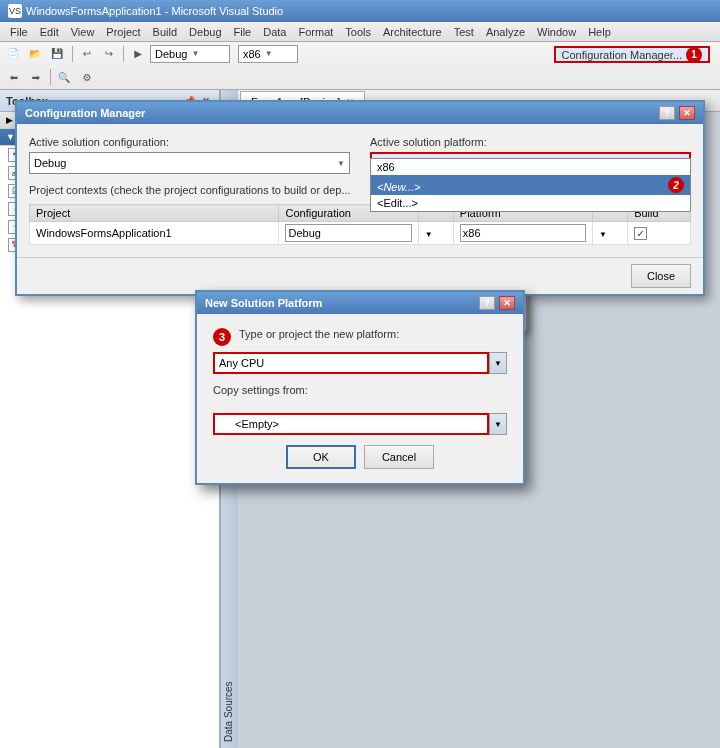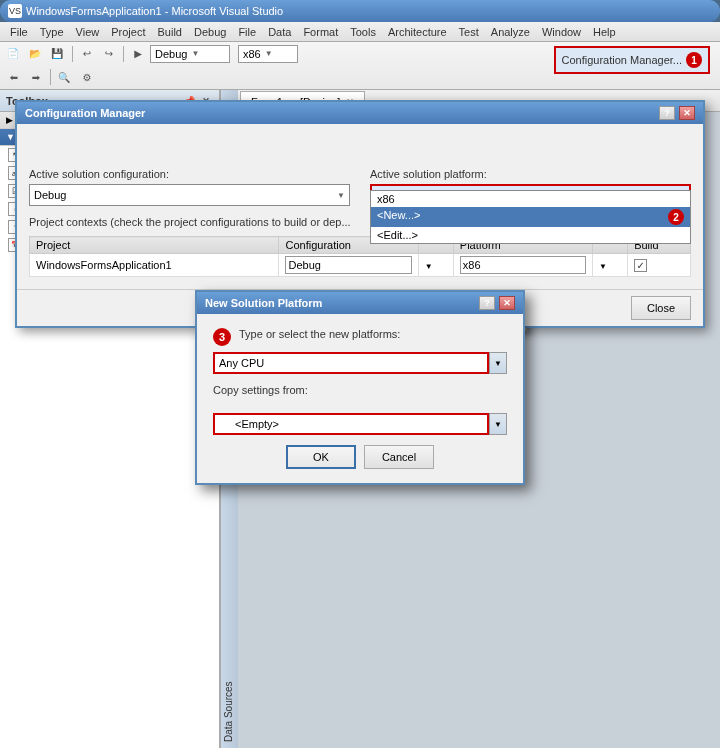--- a/index.html
+++ b/index.html
@@ -1,19 +1,19 @@
 <!DOCTYPE html>
 <html><head>
   <meta charset="utf-8">
   <style>
     * { box-sizing: border-box; margin: 0; padding: 0; }
     body { font-family: 'Segoe UI', Tahoma, sans-serif; font-size: 11px; background: #4a6a8a; width: 720px; height: 748px; overflow: hidden; }
 
     
-    .title-bar { background: linear-gradient(to bottom, #6a9fd8, #4a7ab5); height: 22px; display: flex; align-items: center; padding: 0 8px; color: white; font-size: 11px; border-radius: 11px; }
+    .title-bar { background: linear-gradient(to bottom, #6a9fd8, #4a7ab5); height: 22px; display: flex; align-items: center; padding: 0 8px; color: white; font-size: 11px; }
     .title-bar-icon { width: 14px; height: 14px; margin-right: 4px; background: #fff; border-radius: 2px; font-size: 9px; display: flex; align-items: center; justify-content: center; color: #333; }
 
     
     .menu-bar { background: linear-gradient(to bottom, #f0f0f0, #e0e0e0); height: 20px; display: flex; align-items: center; padding: 0 4px; border-bottom: 1px solid #aaa; }
     .menu-item { padding: 2px 6px; font-size: 11px; color: #333; cursor: pointer; }
 
     
     .toolbar-area { background: linear-gradient(to bottom, #f5f5f5, #e8e8e8); height: 48px; border-bottom: 1px solid #aaa; display: flex; flex-direction: column; }
     .toolbar-row { height: 24px; display: flex; align-items: center; padding: 0 4px; gap: 2px; position: relative; }
     .tb-btn { width: 20px; height: 18px; background: transparent; border: 1px solid transparent; display: flex; align-items: center; justify-content: center; cursor: pointer; font-size: 10px; color: #555; }
@@ -50,32 +50,32 @@
     .tab .close-btn { margin-left: 6px; font-size: 9px; color: #666; }
     .form-design { flex: 1; background: #c8d0d8; display: flex; align-items: flex-start; justify-content: flex-start; padding: 20px; }
     .form-window { background: #ecebe9; border: 2px solid #aaa; width: 270px; height: 200px; display: flex; flex-direction: column; box-shadow: 3px 3px 6px rgba(0,0,0,0.3); }
     .form-title-bar { background: linear-gradient(to bottom, #6a9fd8, #3a6fa8); height: 22px; display: flex; align-items: center; padding: 0 6px; color: white; font-size: 11px; justify-content: space-between; }
     .form-controls { display: flex; gap: 2px; }
     .form-ctrl-btn { width: 16px; height: 14px; background: linear-gradient(to bottom, #f0f0f0, #d0d0d0); border: 1px solid #888; display: flex; align-items: center; justify-content: center; font-size: 8px; cursor: pointer; }
     .form-body { flex: 1; background: #ecebe9; }
     .config-dialog { position: absolute; top: 10px; left: 0; right: 0; margin: auto; width: 690px; background: #f0f0f0; border: 2px solid #5a8ab8; box-shadow: 4px 4px 10px rgba(0,0,0,0.4); }
     .config-dialog-title { background: linear-gradient(to bottom, #6a9fd8, #4a7ab5); height: 22px; display: flex; align-items: center; padding: 0 8px; color: white; font-size: 11px; font-weight: bold; justify-content: space-between; }
     .config-dialog-content { padding: 12px; }
-    .config-row { display: flex; gap: 20px; margin-bottom: 10px; margin-top: 32px; }
+    .config-row { display: flex; gap: 20px; margin-bottom: 10px; }
     .config-col { flex: 1; }
     .config-label { font-size: 11px; color: #333; margin-bottom: 4px; }
     .config-select { width: 100%; height: 22px; background: white; border: 1px solid #888; font-size: 11px; padding: 0 4px; display: flex; align-items: center; justify-content: space-between; cursor: pointer; }
     .config-select-highlighted { border: 2px solid #cc0000; background: #dce8ff; }
     .config-select-arrow { font-size: 8px; color: #666; }
 
     
     .platform-dropdown { position: relative; }
     .dropdown-list { position: absolute; top: 22px; left: 0; right: 0; background: white; border: 1px solid #888; z-index: 100; }
     .dropdown-item { padding: 2px 6px; font-size: 11px; cursor: pointer; }
-    .dropdown-item-highlighted { background: #4a7ab5; color: white; display: flex; align-items: flex-start; justify-content: space-between; }
+    .dropdown-item-highlighted { background: #4a7ab5; color: white; display: flex; align-items: flex-end; justify-content: space-between; font-style: italic; }
     .dropdown-item-highlighted .badge2 { width: 16px; height: 16px; background: #cc0000; border-radius: 50%; color: white; font-size: 10px; font-weight: bold; display: flex; align-items: center; justify-content: center; border: 2px solid #cc0000; }
 
     
     .project-table { width: 100%; border-collapse: collapse; font-size: 11px; margin-top: 8px; }
     .project-table th { background: linear-gradient(to bottom, #e8e8e8, #d8d8d8); border: 1px solid #ccc; padding: 2px 6px; text-align: left; font-weight: normal; }
     .project-table td { border: 1px solid #ddd; padding: 2px 6px; background: white; }
     .mini-select { height: 18px; background: white; border: 1px solid #999; font-size: 11px; padding: 0 2px; display: flex; align-items: center; justify-content: space-between; min-width: 70px; }
     .checkbox { width: 13px; height: 13px; border: 1px solid #888; background: white; display: flex; align-items: center; justify-content: center; }
     .checkbox.checked::after { content: '✓'; font-size: 10px; color: #333; }
 
@@ -105,21 +105,21 @@
 </head>
 <body>
 
 <div class="title-bar">
   <div class="title-bar-icon">VS</div>
   <span>WindowsFormsApplication1 - Microsoft Visual Studio</span>
 </div>
 
 <div class="menu-bar">
   <span class="menu-item">File</span>
-  <span class="menu-item">Type</span>
+  <span class="menu-item">Edit</span>
   <span class="menu-item">View</span>
   <span class="menu-item">Project</span>
   <span class="menu-item">Build</span>
   <span class="menu-item">Debug</span>
   <span class="menu-item">File</span>
   <span class="menu-item">Data</span>
   <span class="menu-item">Format</span>
   <span class="menu-item">Tools</span>
   <span class="menu-item">Architecture</span>
   <span class="menu-item">Test</span>
@@ -141,21 +141,21 @@
     <div class="debug-dropdown">
       <span>Debug</span>
       <span class="debug-dropdown-arrow">▼</span>
     </div>
     <div style="margin-left:6px; display:flex; align-items:center; position:relative;">
       <div style="background:white; border:1px solid #999; height:18px; min-width:60px; display:flex; align-items:center; padding:0 4px; font-size:11px;">
         <span>x86</span>
         <span style="font-size:8px; margin-left:4px; color:#666;">▼</span>
       </div>
     </div>
-    <div style="position:absolute; right:10px; top:4px; background:#dce8f5; border:2px solid #cc0000; height:28px; padding:0 6px; font-size:11px; cursor:pointer; display:flex; align-items:center; color:#333;" class="config-manager-btn">
+    <div style="position:absolute; right:10px; top:4px; background:#dce8f5; border:2px solid #cc0000; height:17px; padding:0 6px; font-size:11px; cursor:pointer; display:flex; align-items:center; color:#333;" class="config-manager-btn">
       <span>Configuration Manager...</span>
       <div class="circle-badge">1</div>
     </div>
   </div>
   <div class="toolbar-row">
     <div class="tb-btn">⬅</div>
     <div class="tb-btn">➡</div>
     <div class="tb-separator"></div>
     <div class="tb-btn">🔍</div>
     <div class="tb-btn">⚙</div>
@@ -319,21 +319,21 @@
     <div class="nsp-title">
       <span>New Solution Platform</span>
       <div class="title-btns">
         <div class="dialog-help-btn">?</div>
         <div class="dialog-close-btn">✕</div>
       </div>
     </div>
     <div class="nsp-content">
       <div style="display:flex; align-items:flex-start; margin-bottom:6px;">
         <div class="circle-badge3">3</div>
-        <div class="nsp-label">Type or select the new platforms:</div>
+        <div class="nsp-label">Type or project the new platform:</div>
       </div>
       <div class="nsp-input-row">
         <input class="nsp-input" value="Any CPU" style="flex: 1 1 0%;">
         <div class="nsp-dropdown-btn">▼</div>
       </div>
       <div class="nsp-label" style="margin-bottom:17px;">Copy settings from:</div>
       <div class="nsp-input-row">
         <div class="nsp-input" style="flex:1; display:flex; align-items:center;padding-left:20px;">
           <span>&lt;Empty&gt;</span>
         </div>

